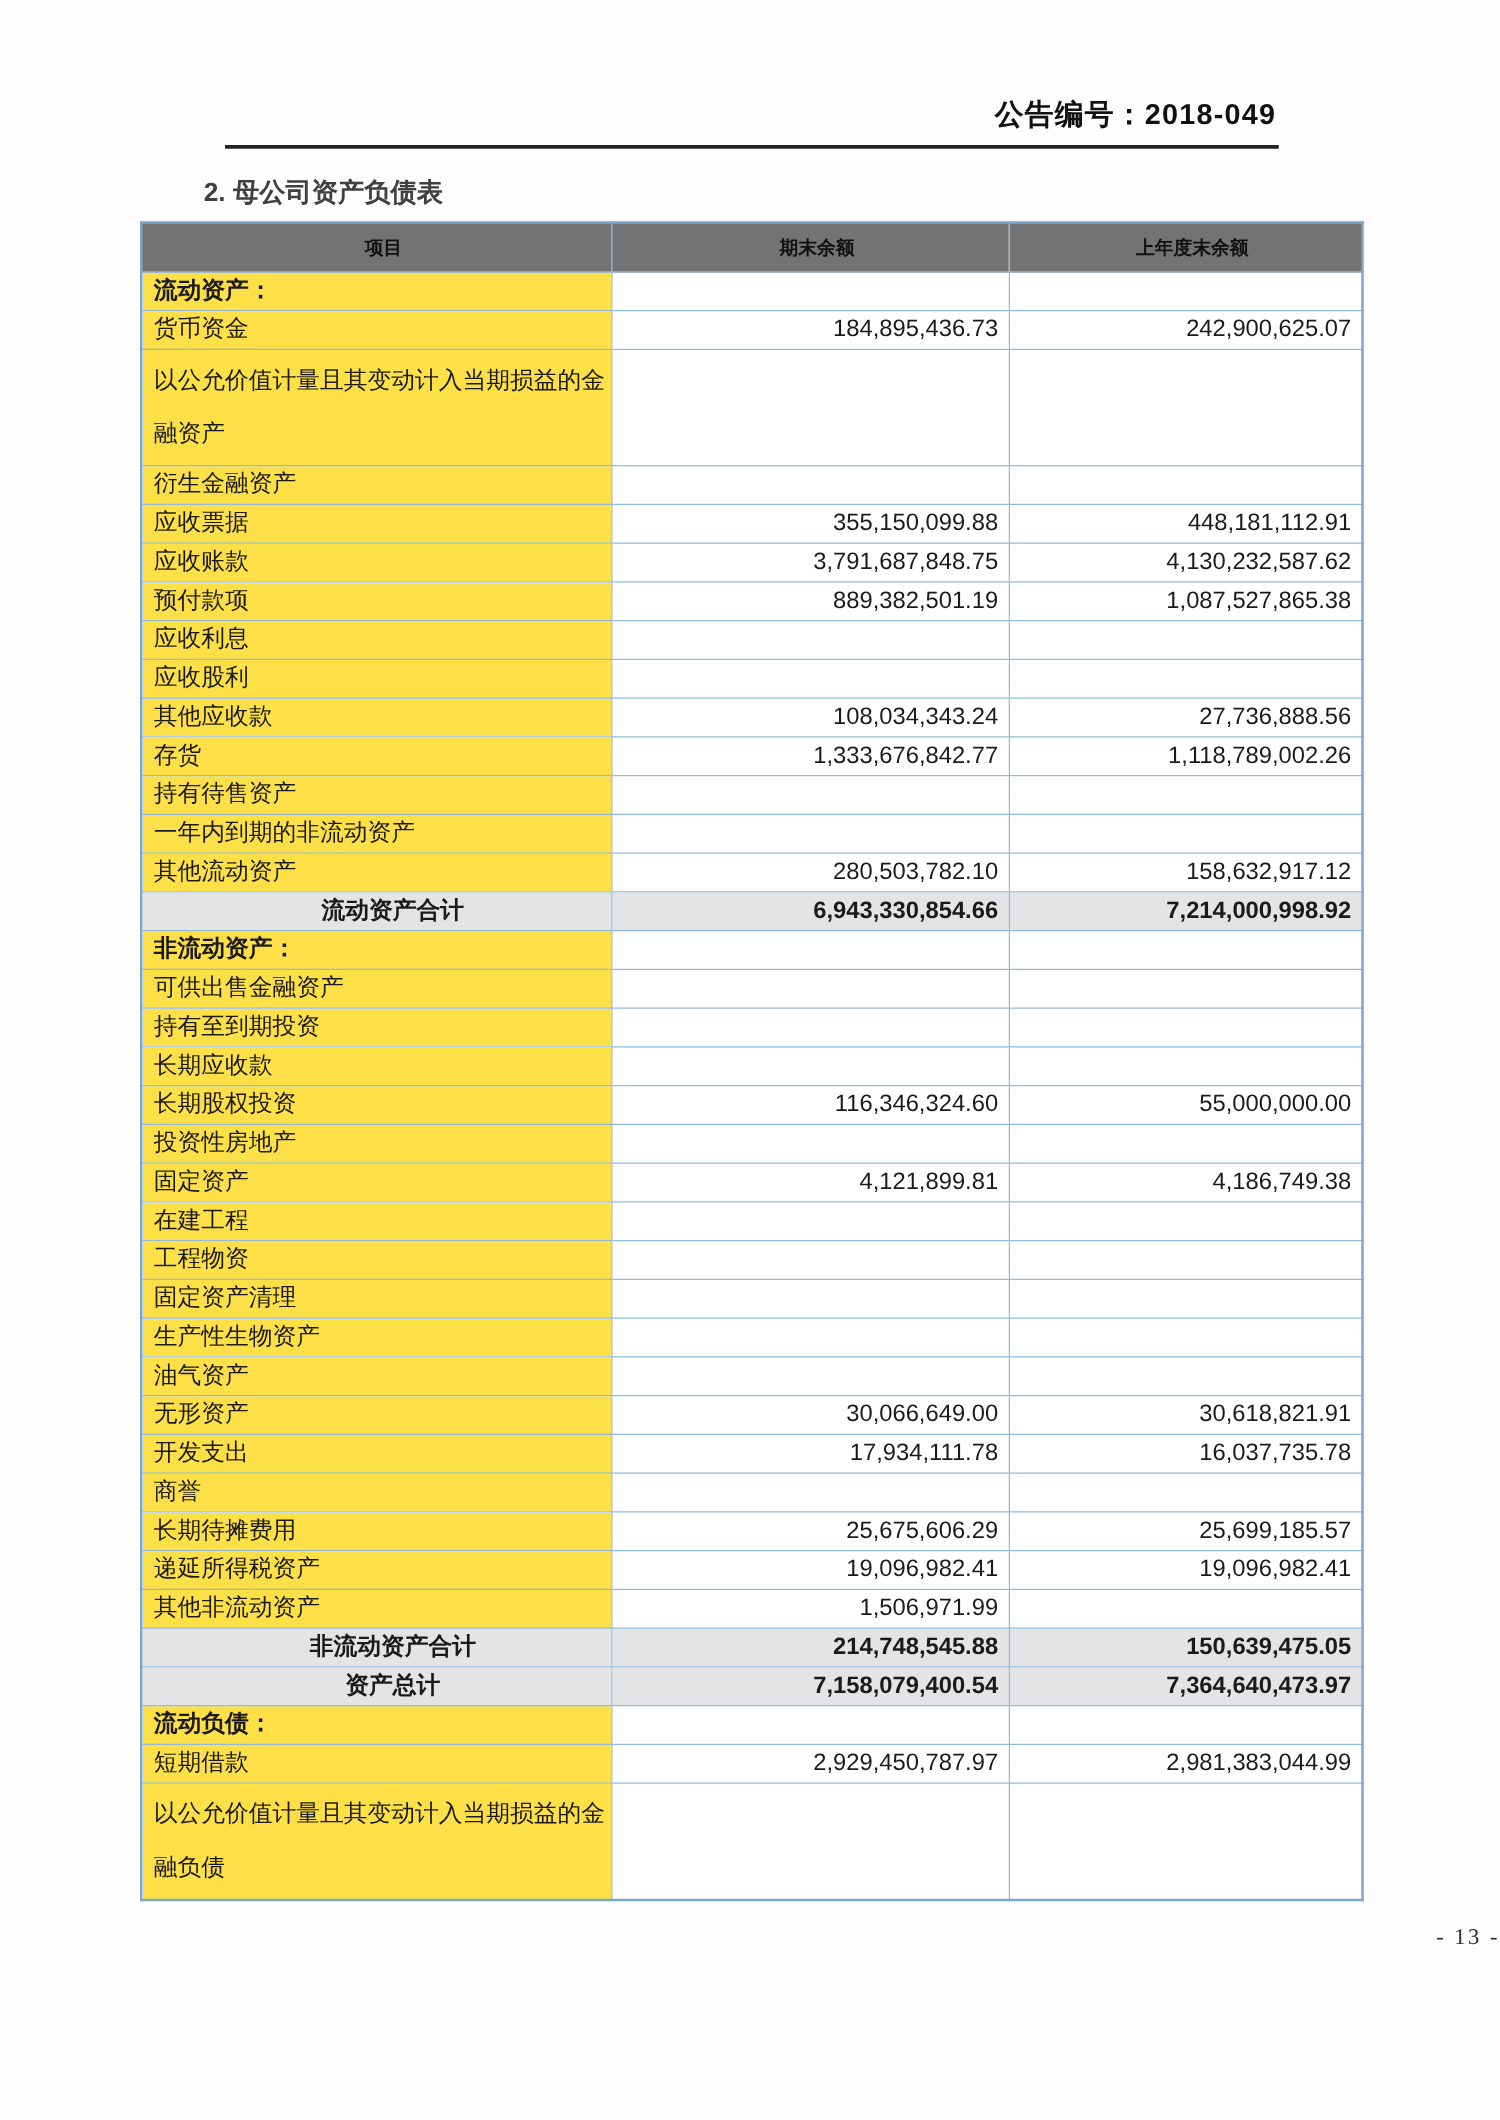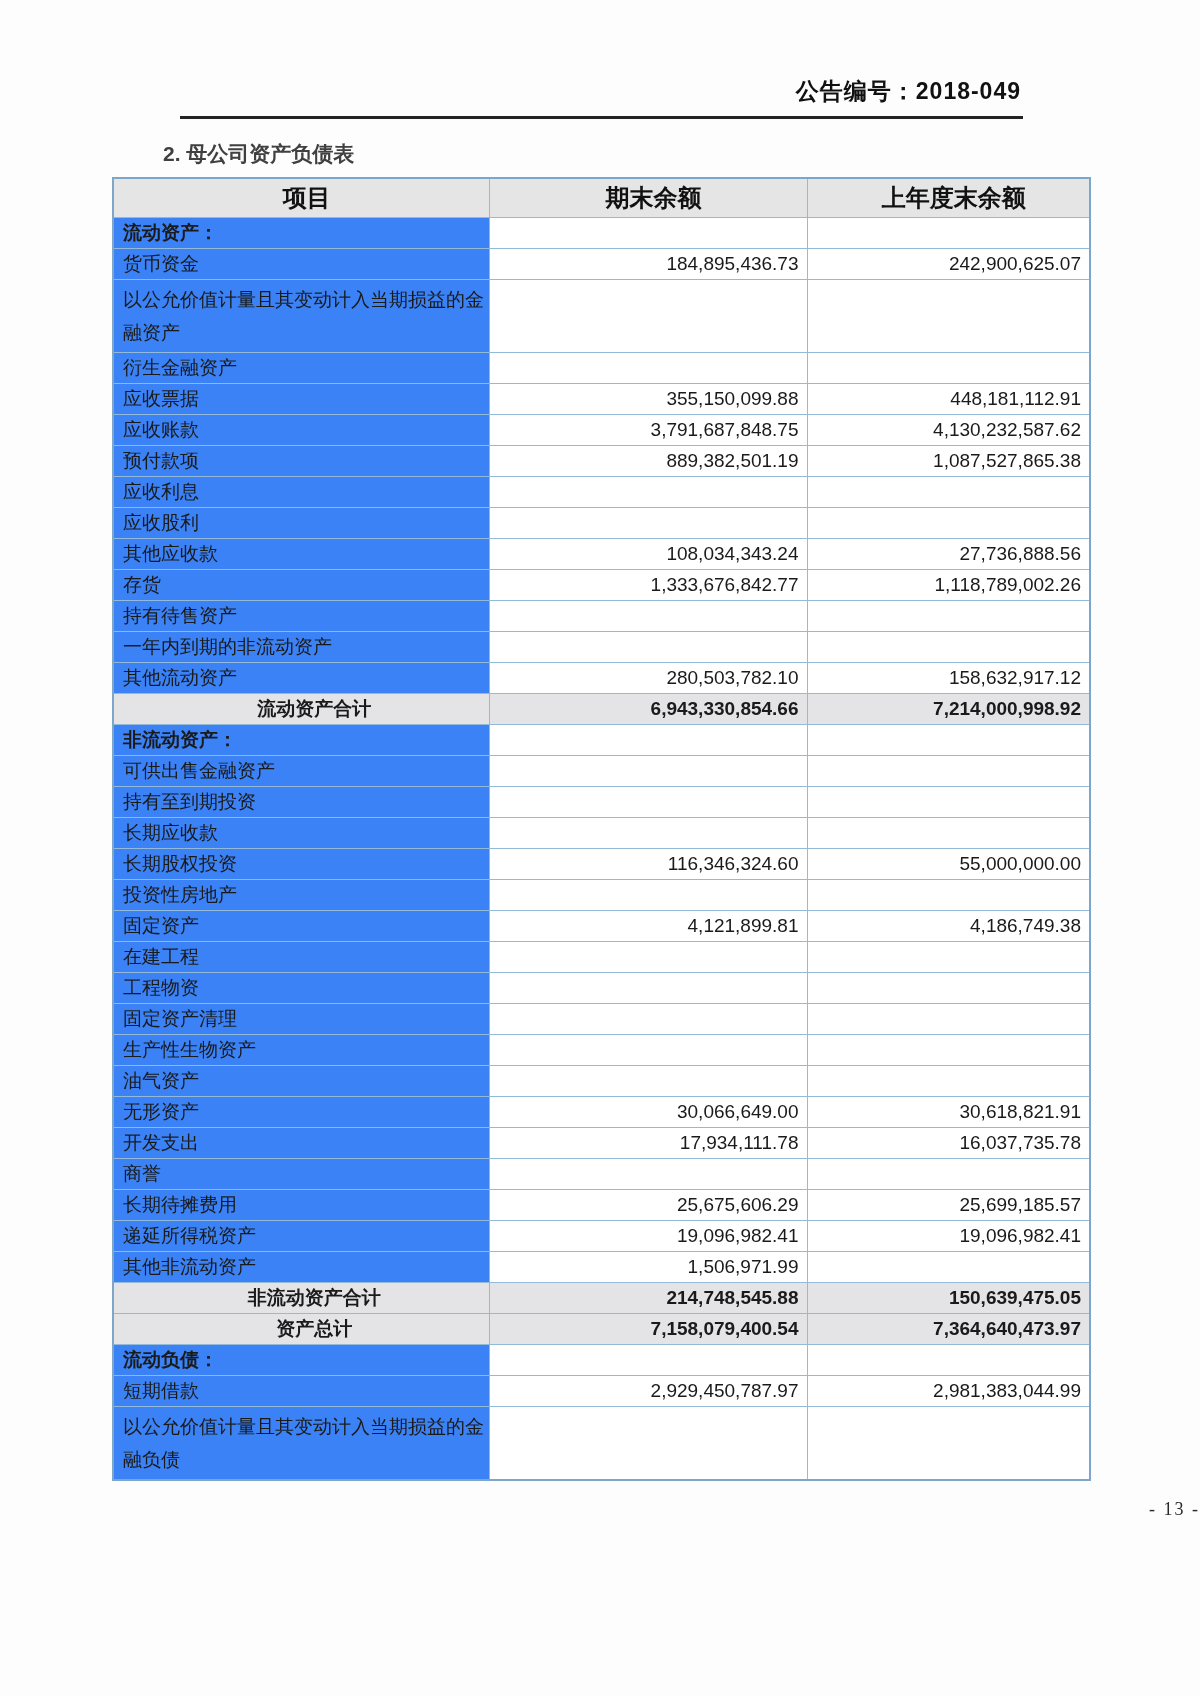--- a/index.html
+++ b/index.html
@@ -44,60 +44,60 @@
     color: #1a1a1a;
   }
   table.balance-sheet {
     margin: 9px 0 0 112px;
     width: 977px;
     border-collapse: collapse;
     table-layout: fixed;
     border: 2px solid #7da6c8;
   }
   table.balance-sheet th {
-    background: #e5e5e5;
+    background: #737373;
     border: 1px solid #94bada;
-    font-size: 24px;
+    font-size: 15px;
     font-weight: bold;
     height: 36px;
     color: #111111;
     padding-left: 12px;
   }
   table.balance-sheet td {
     border: 1px solid #94bada;
     font-size: 19px;
     line-height: 24px;
     padding: 3px 8px 3px 9px;
     vertical-align: middle;
     background: #ffffff;
     overflow: hidden;
   }
   table.balance-sheet td.label-cell {
-    background: #3b82f6;
+    background: #fde047;
     text-align: left;
     padding-right: 4px;
     word-break: break-all;
   }
   table.balance-sheet td.value-cell {
     text-align: right;
   }
   table.balance-sheet tr.section td.label-cell {
     font-weight: bold;
   }
   table.balance-sheet tr.total td {
     background: #e4e4e6;
     font-weight: bold;
   }
   table.balance-sheet tr.total td.label-cell {
     text-align: center;
     padding-right: 9px;
     padding-left: 35px;
   }
   table.balance-sheet tr.tall td {
-    line-height: 33px;
+    line-height: 43px;
   }
   .page-footer {
     margin-top: 18px;
     text-align: right;
     font-family: "Liberation Serif", serif;
     font-size: 18px;
     letter-spacing: 2px;
     color: #2a2a2a;
   }
 </style>

